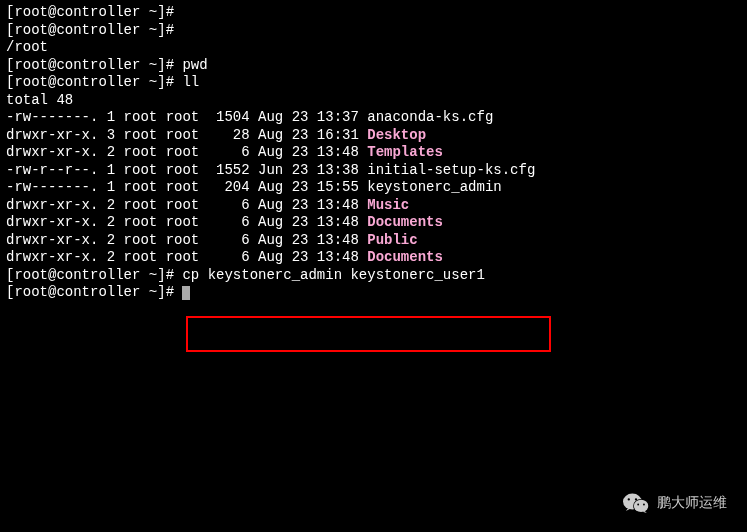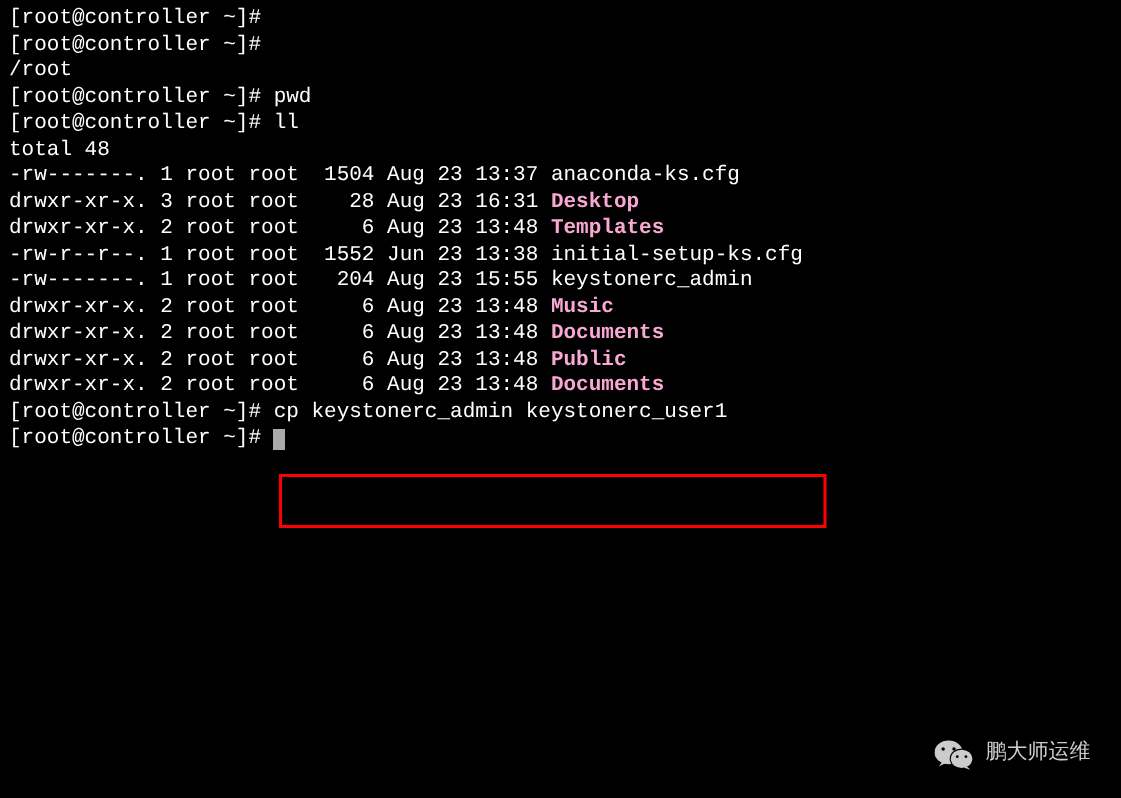--- a/index.html
+++ b/index.html
@@ -30,21 +30,21 @@
       vertical-align: text-bottom;
     }
     .watermark {
       position: absolute;
       bottom: 18px;
       right: 20px;
       display: flex;
       align-items: center;
       gap: 8px;
       color: #ccc;
-      font-family: Liberation Mono, monospace;
+      font-family: Liberation Sans, sans-serif;
       font-size: 14px;
     }
     .wechat-icon {
       width: 26px;
       height: 22px;
       position: relative;
     }
     .wechat-icon svg { width: 100%; height: 100%; }
   </style>
 </head>

